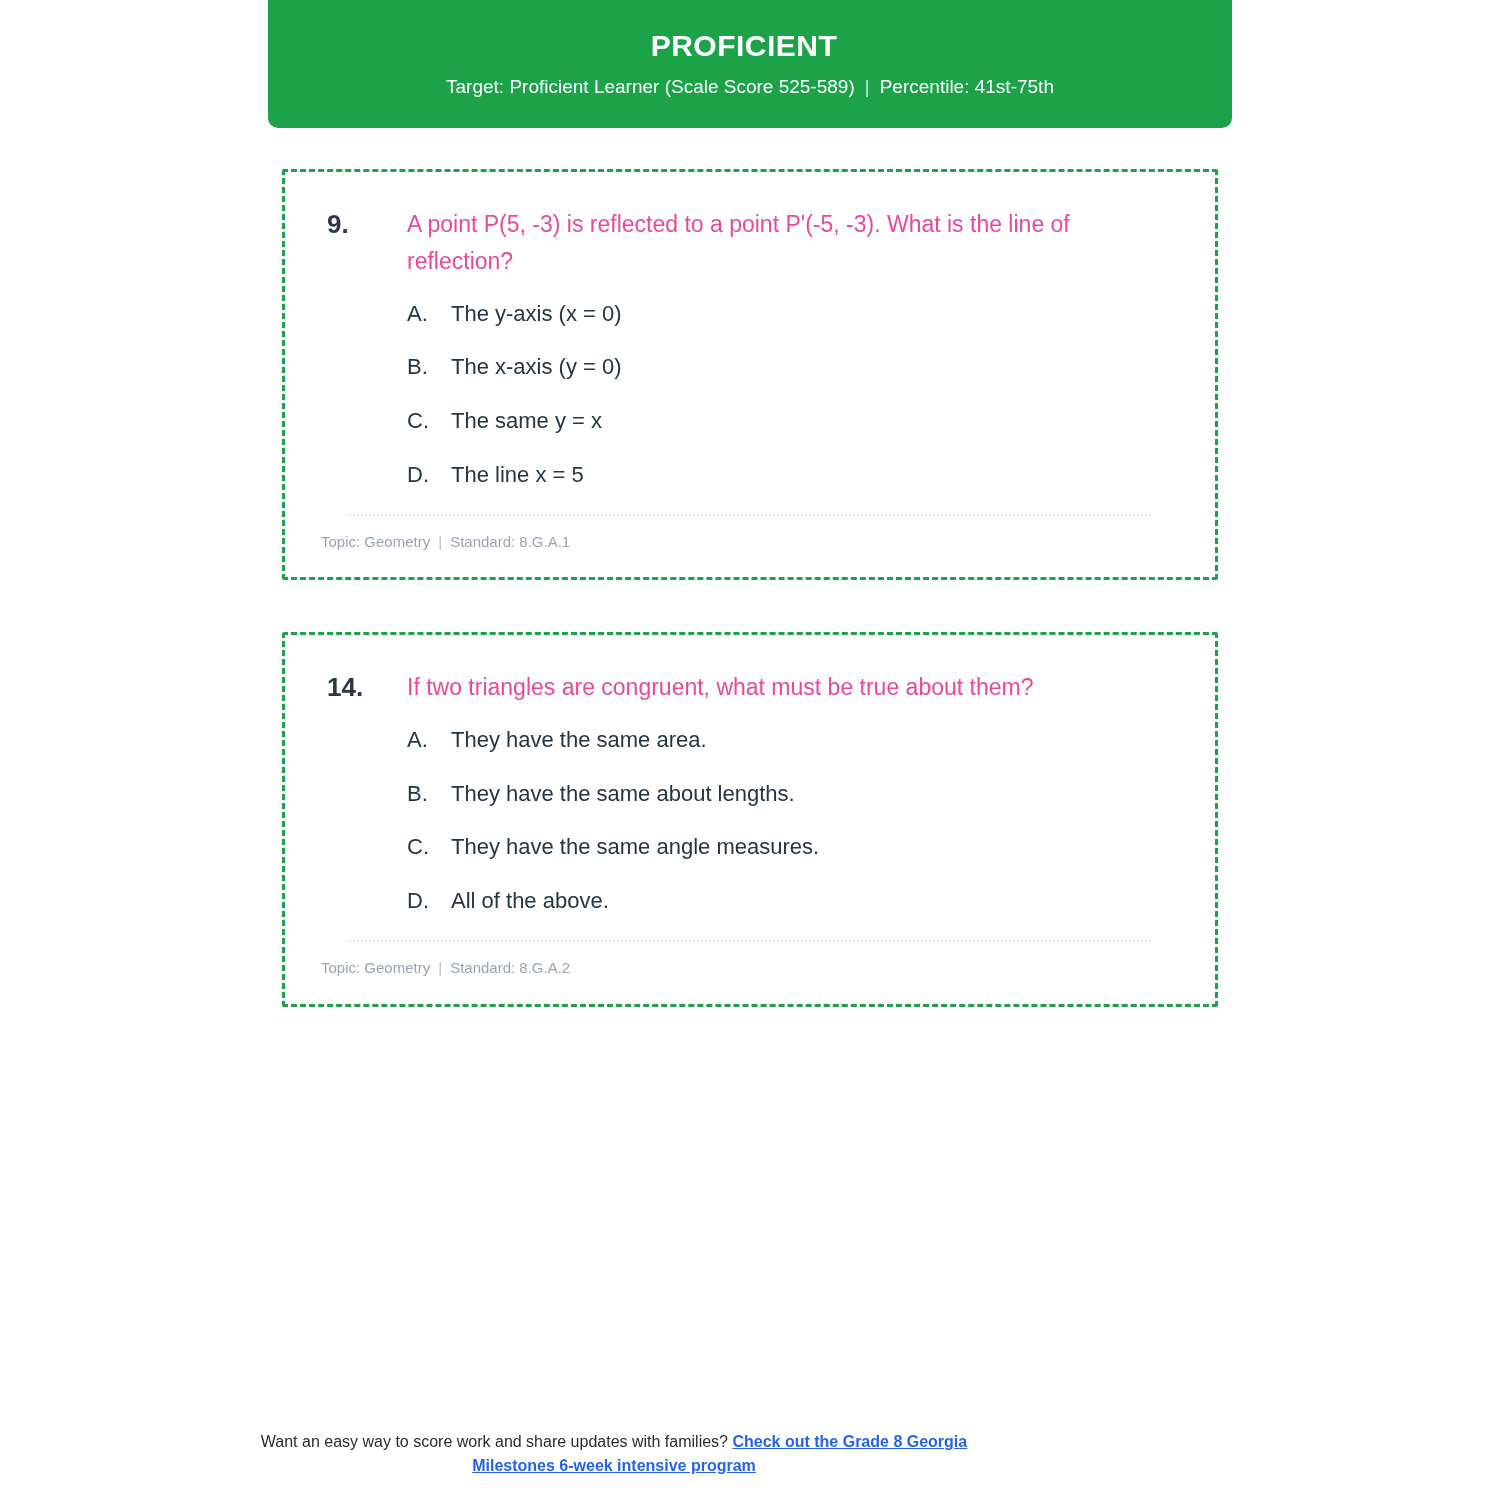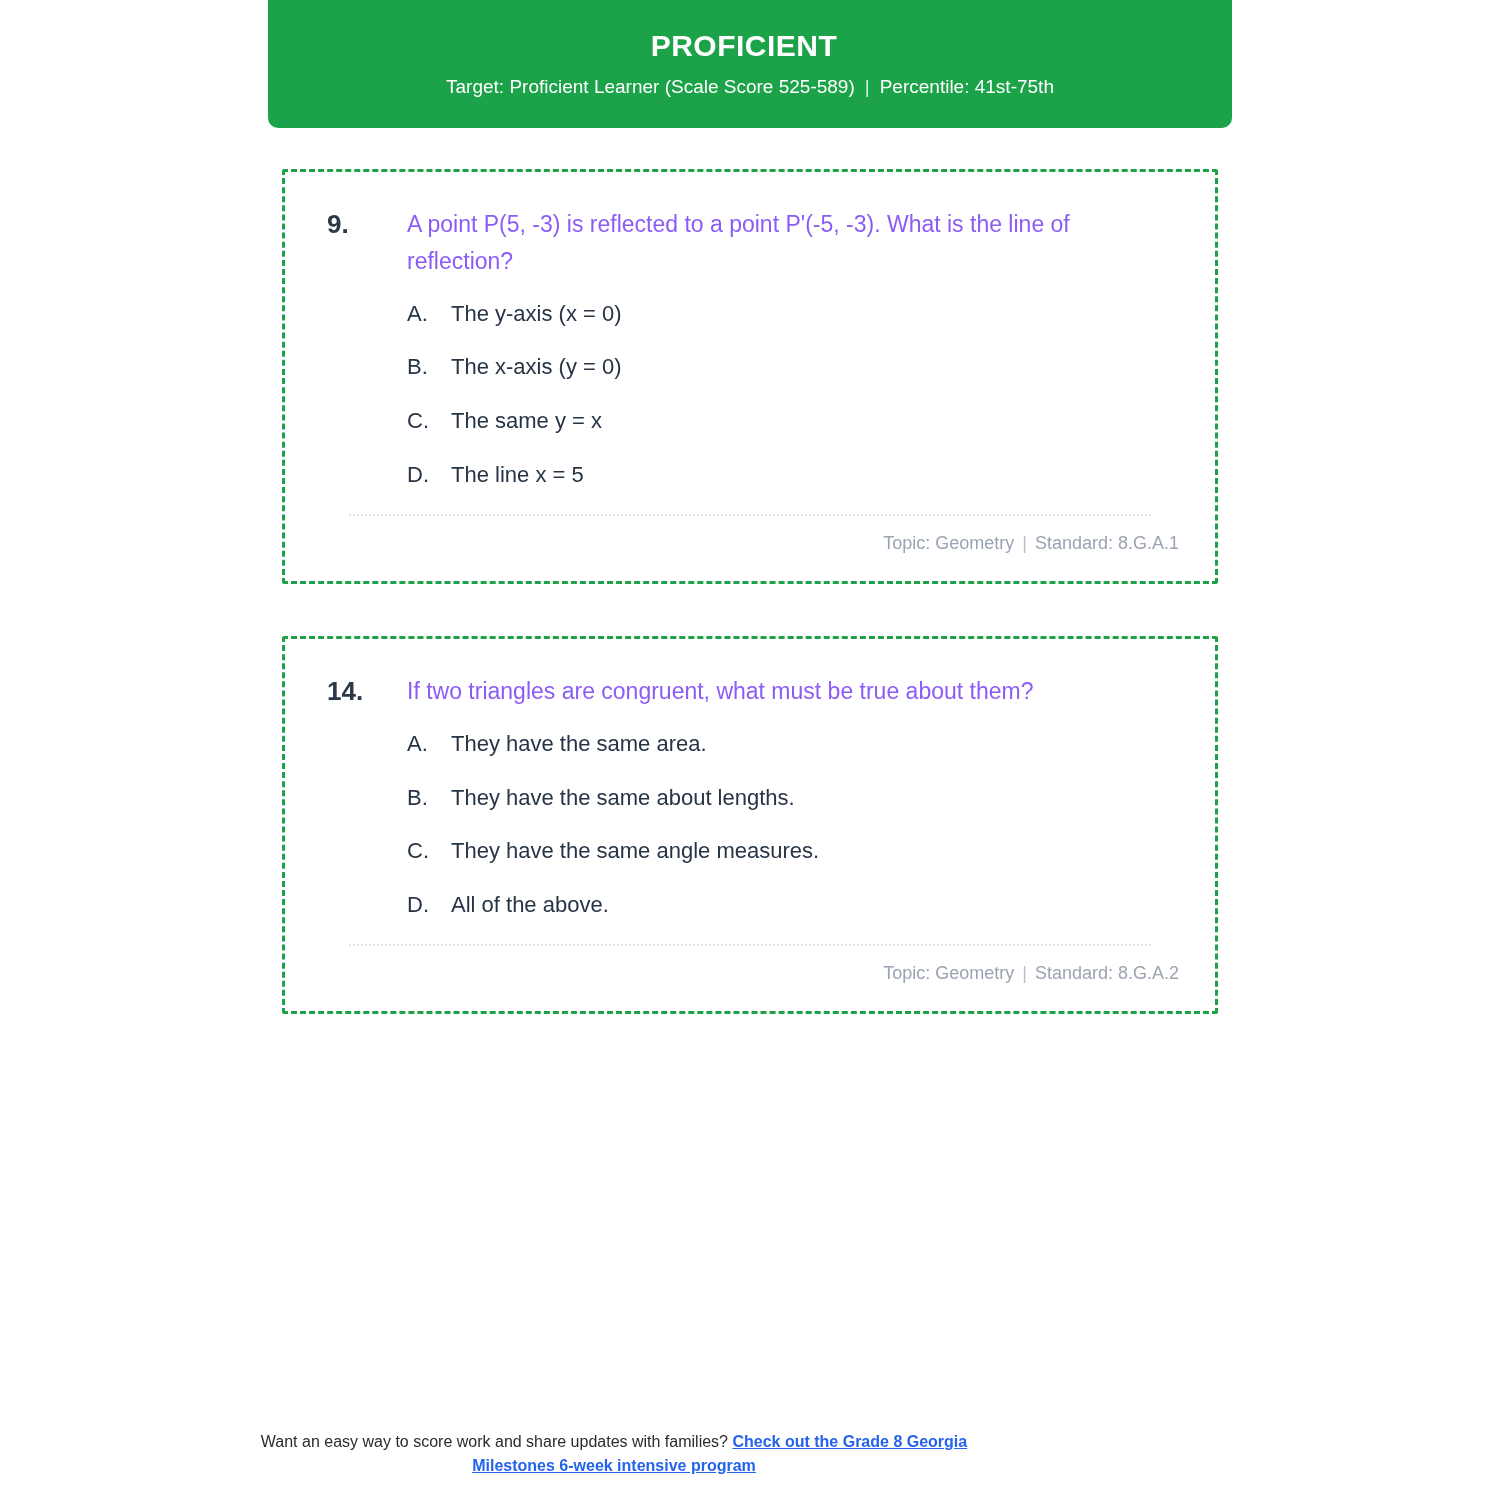--- a/index.html
+++ b/index.html
@@ -89,21 +89,21 @@
     font-size: 26px;
     font-weight: bold;
     color: #2C3845;
     line-height: 1.45;
     padding-left: 6px;
     box-sizing: border-box;
   }
   .q-text {
     flex: 1 1 auto;
     font-size: 23px;
-    color: #8b5cf6;
+    color: #ec4899;
     line-height: 1.62;
     padding-right: 26px;
   }
 
   .choices {
     margin: 0;
     padding: 0 0 0 86px;
     list-style: none;
   }
   .choice {
@@ -122,22 +122,22 @@
     flex: 1 1 auto;
   }
 
   .q-divider {
     border: 0;
     border-top: 2px dotted #e3e6ea;
     margin: 20px 28px 0 28px;
   }
 
   .q-footer {
-    text-align: right;
-    font-size: 18px;
+    text-align: left;
+    font-size: 15px;
     color: #9aa3b2;
     padding: 16px 0 8px 0;
     line-height: 1.3;
   }
   .q-footer .sep {
     display: inline-block;
     padding: 0 8px;
     color: #b8bfcb;
   }
 

